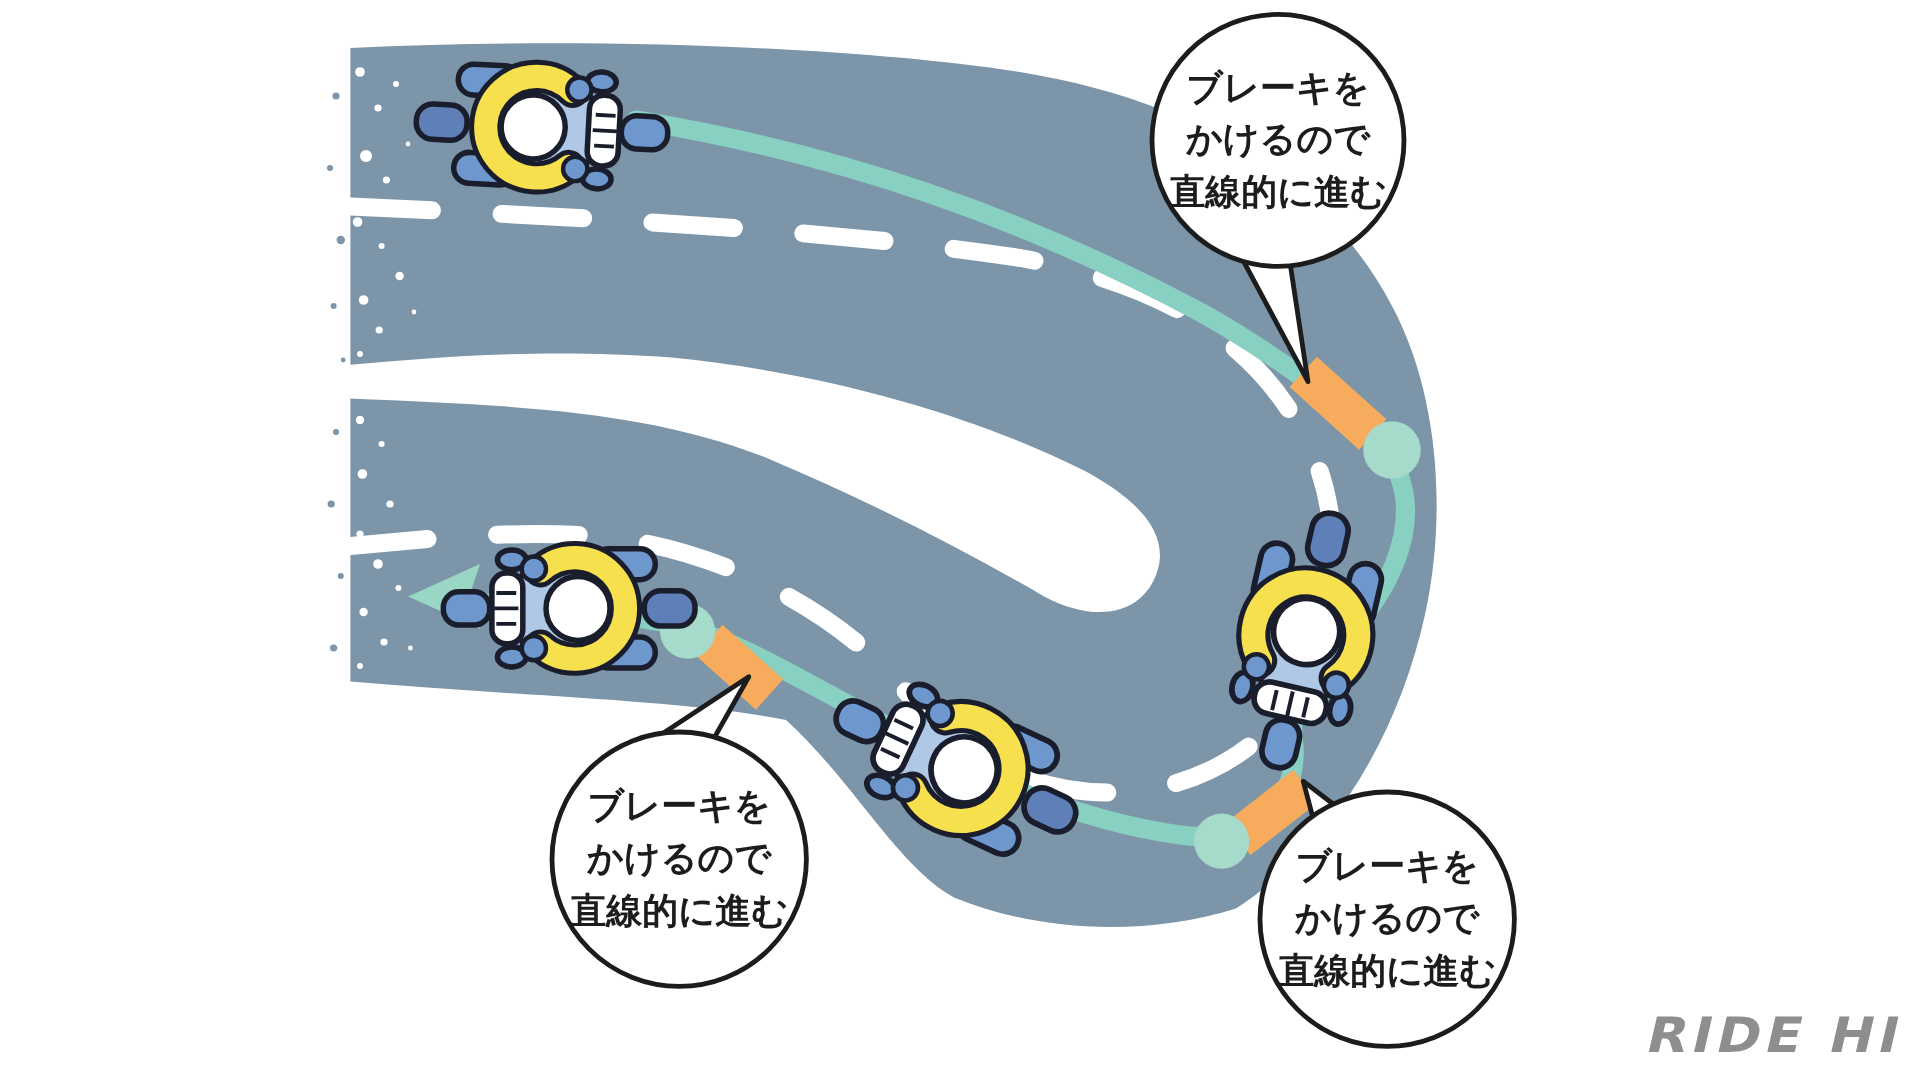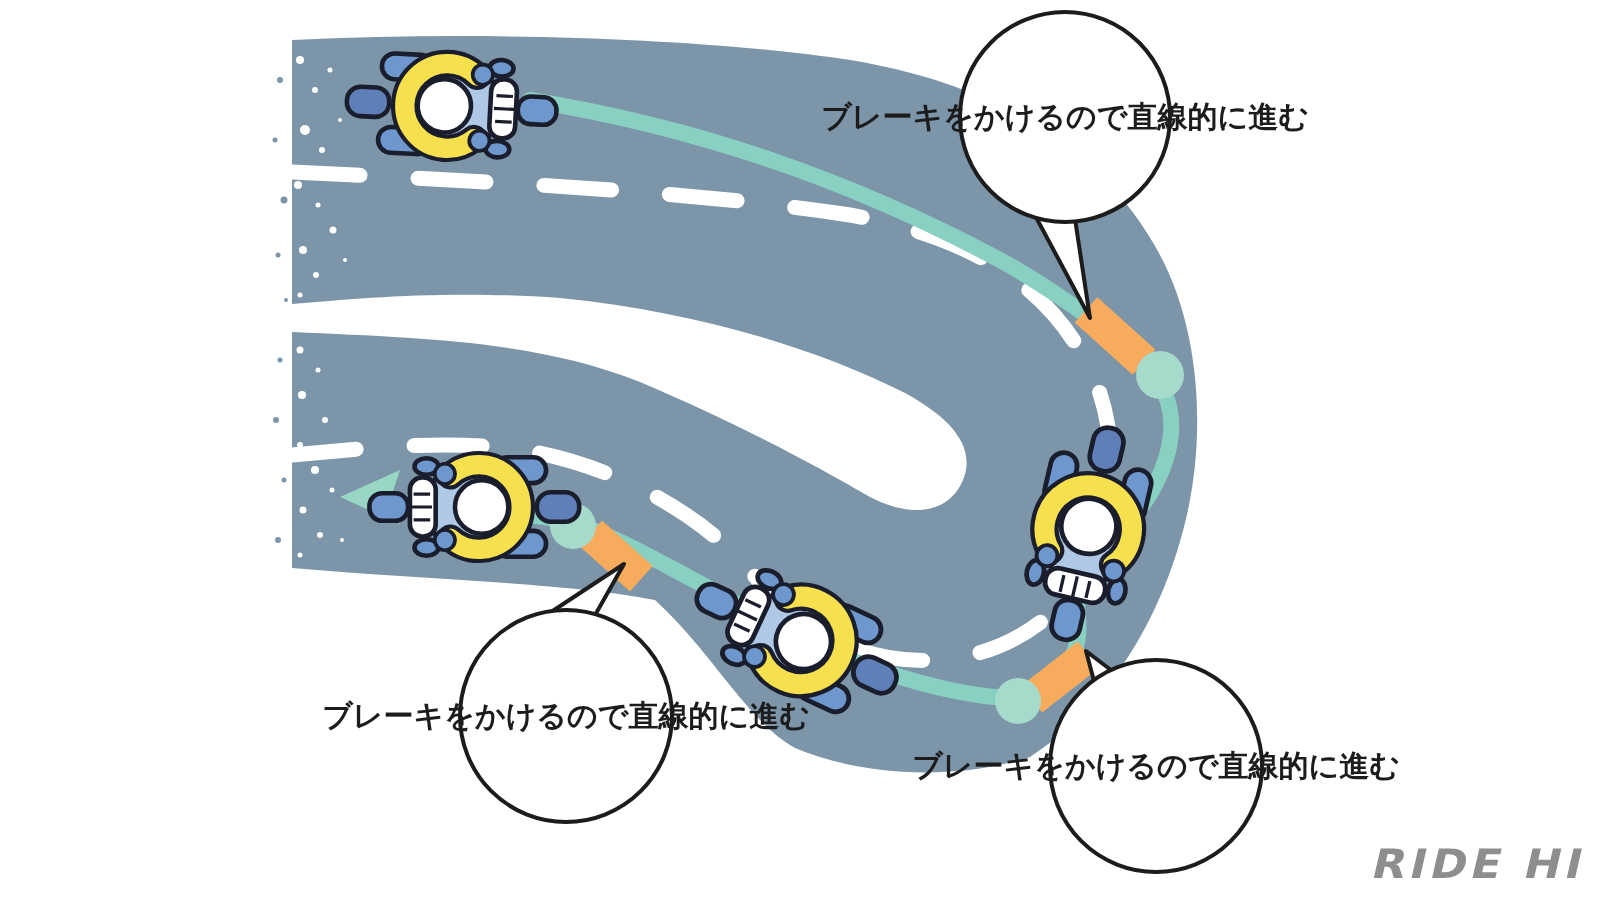--- a/index.html
+++ b/index.html
@@ -13,21 +13,21 @@
   .centerline{fill:none;stroke:var(--lane_dash);stroke-width:15;stroke-linecap:round;stroke-dasharray:68 58;}
   .ride-line{fill:none;stroke:var(--line);stroke-width:16;stroke-linecap:round;}
   .brake-zone{fill:var(--brake_zone);}
   .turn-point{fill:var(--marker_circle);}
   .arrowhead{fill:var(--arrow);}
   .tail{fill:#ffffff;stroke:var(--bubble_stroke);stroke-width:4;stroke-linejoin:round;}
   .spray-white{fill:#ffffff;}
   .spray-road{fill:var(--road);}
   .bubble{
     position:absolute;border:4px solid var(--bubble_stroke);border-radius:50%;
-    background:#ffffff;display:flex;flex-direction:row;align-items:center;justify-content:center;
+    background:#ffffff;display:flex;flex-direction:column;align-items:center;justify-content:center;
     text-align:center;color:var(--text);font-weight:700;font-size:30px;line-height:1.45;
     box-sizing:border-box;z-index:5;
   }
   .bubble span{display:block;white-space:nowrap;}
   #logo{
     position:absolute;right:14px;top:838px;z-index:6;
     color:var(--logo);font-weight:800;font-size:44px;letter-spacing:4px;
     transform:skewX(-13deg) scaleY(0.92);
     font-family:"DejaVu Sans","Liberation Sans",sans-serif;
   }

